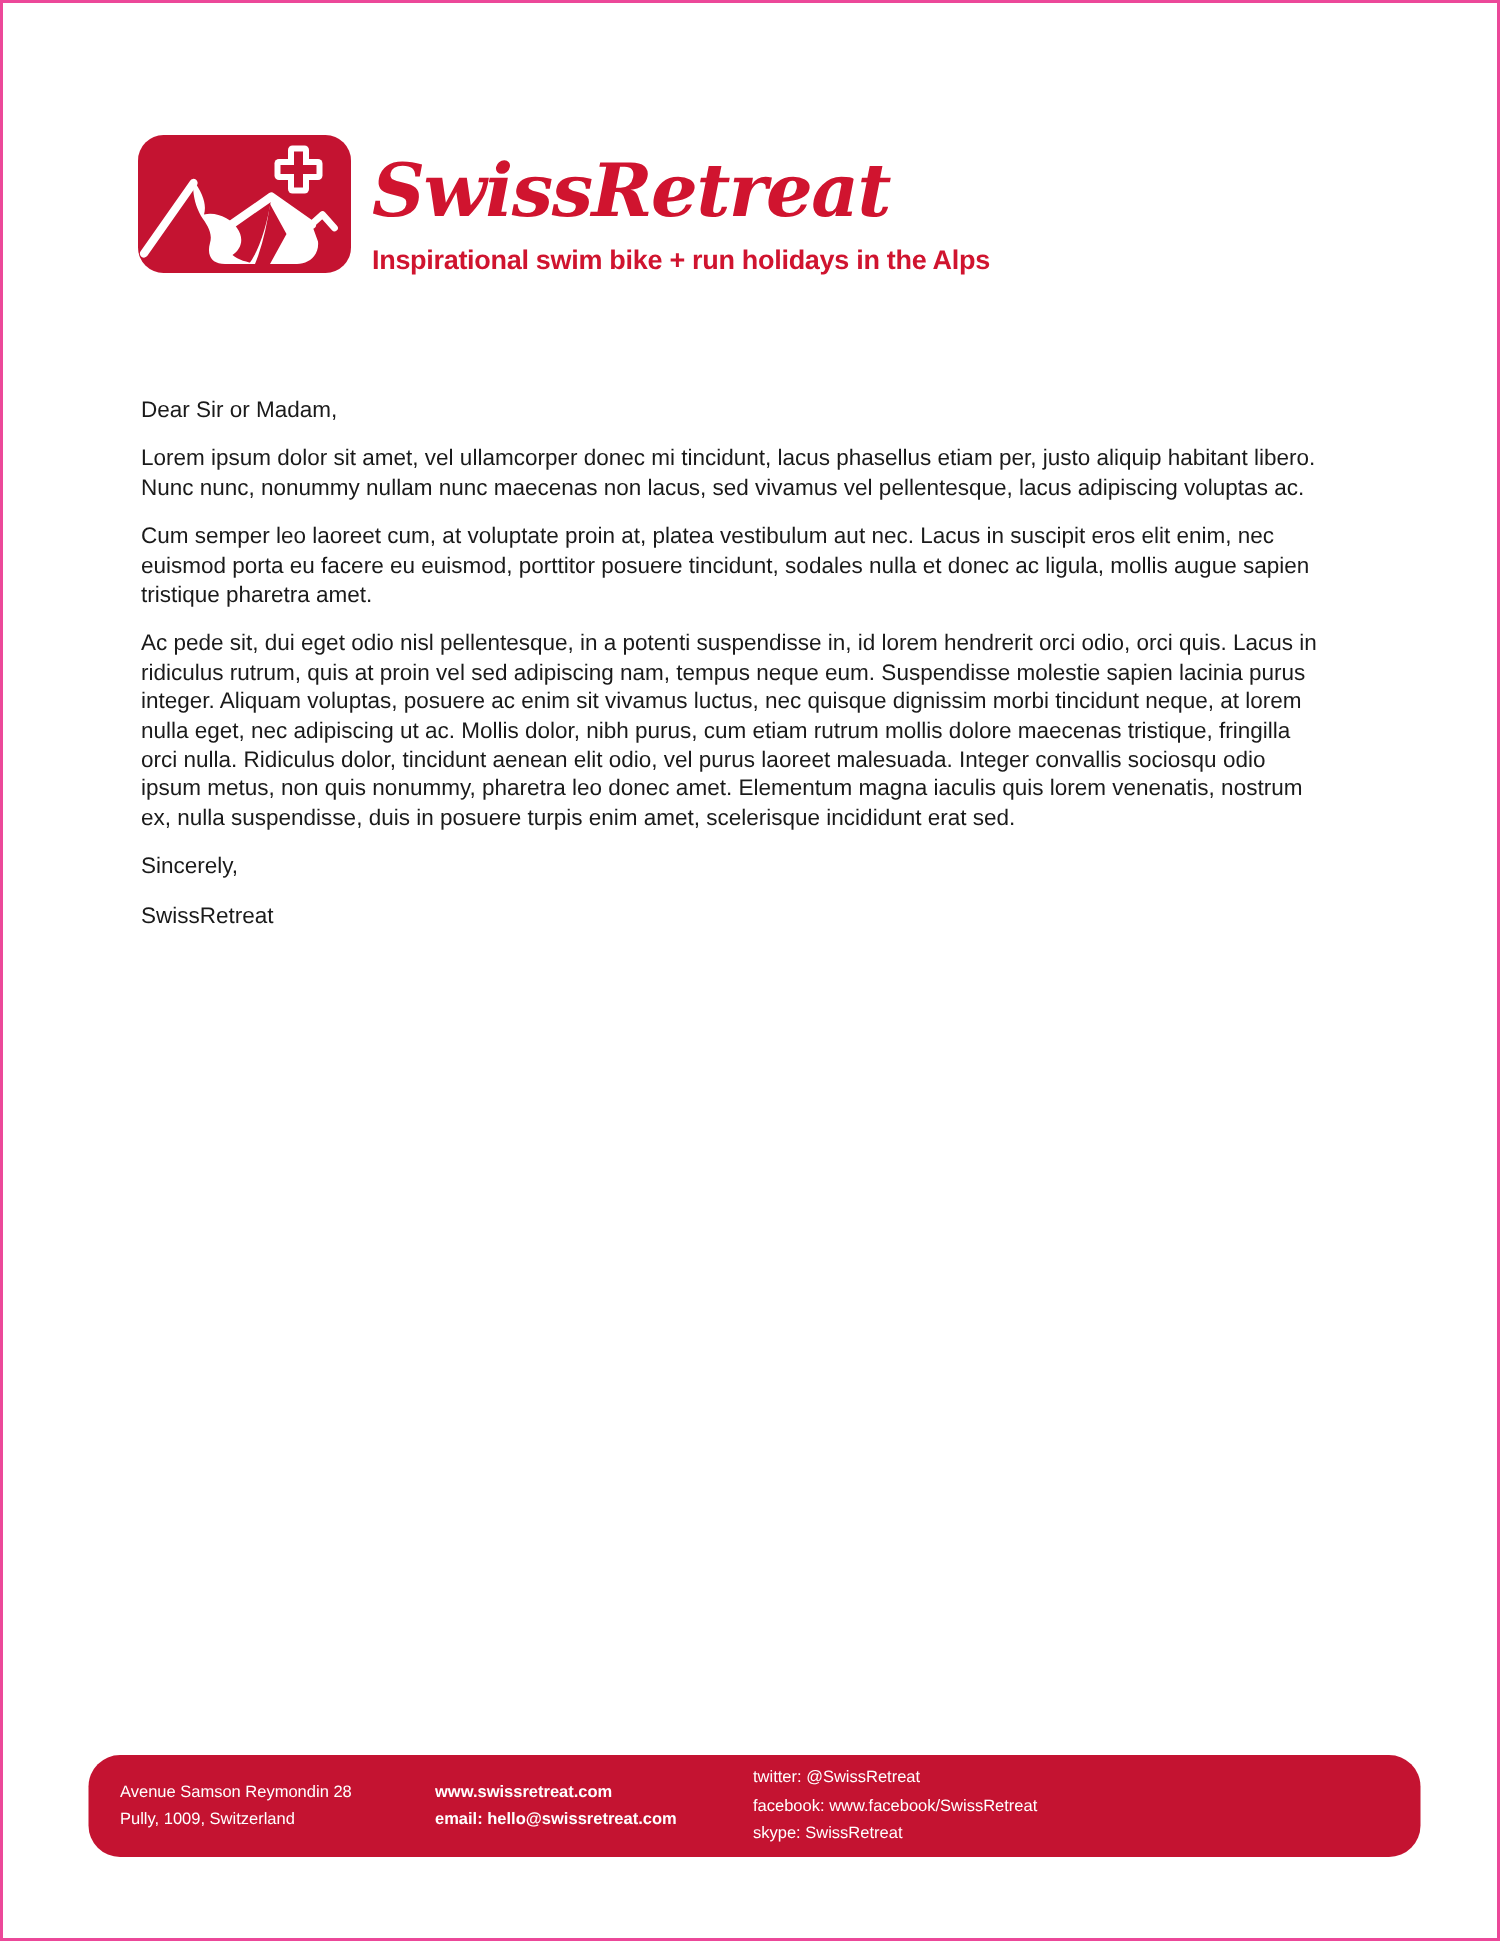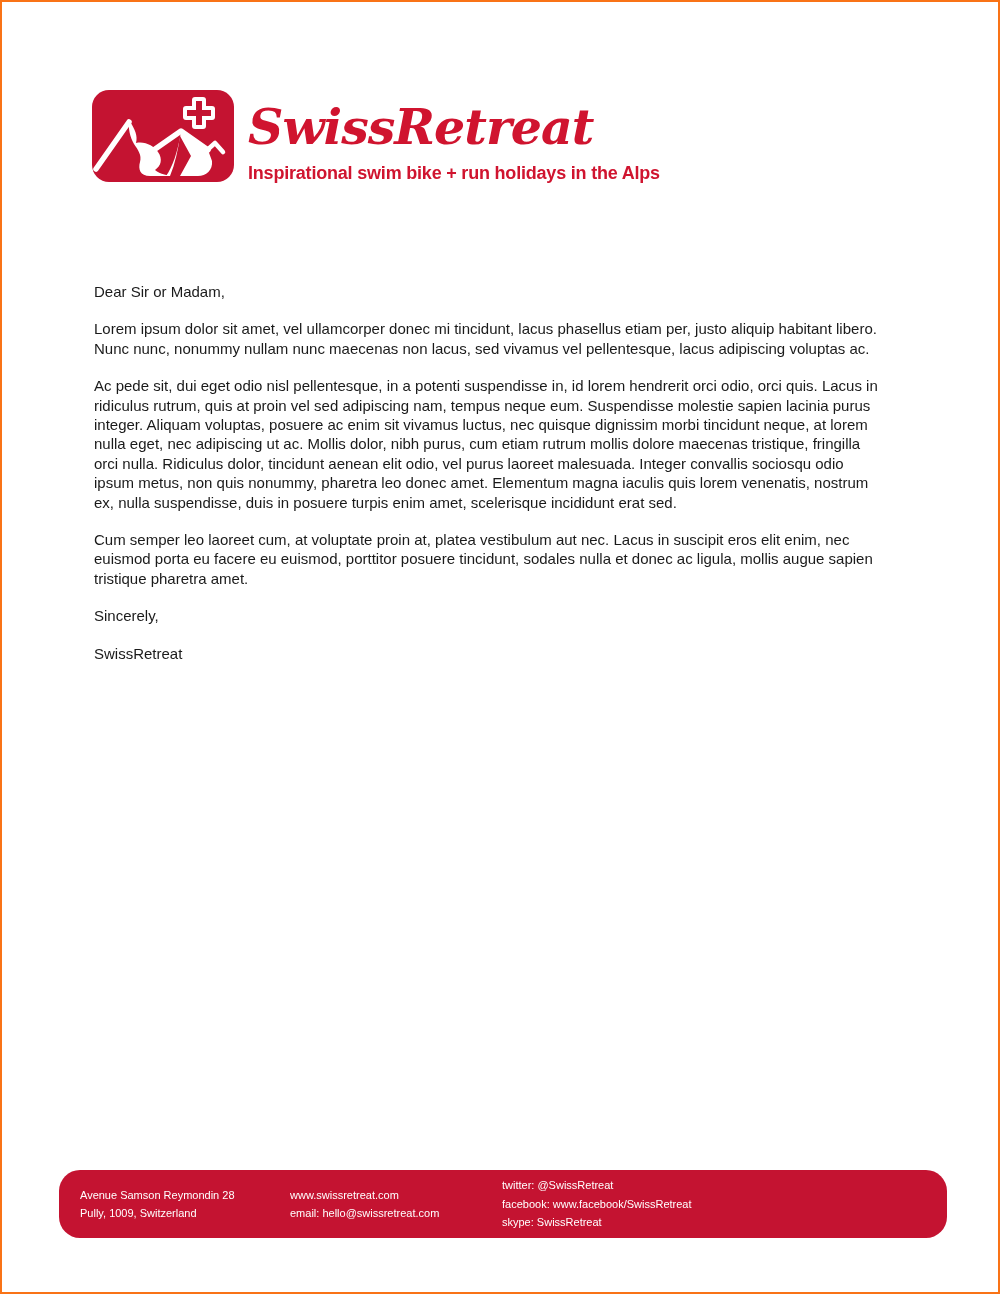--- a/index.html
+++ b/index.html
@@ -2,21 +2,21 @@
 <html><head>
 <meta charset="utf-8">
 <style>
   * { margin: 0; padding: 0; box-sizing: border-box; }
   html, body { background: #e9e9e9; }
   .canvas {
     position: relative;
     width: 1000px;
     height: 1294px;
     background: #ffffff;
-    border: 2px solid #f97316;
+    border: 2px solid #ec4899;
     overflow: hidden;
     font-family: "Liberation Sans", sans-serif;
   }
 
   
   .logo {
     position: absolute;
     left: 90px;
     top: 88px;
     width: 142px;
@@ -48,42 +48,42 @@
   
   .letter {
     position: absolute;
     left: 92px;
     top: 262px;
     width: 828px;
     font-size: 15px;
     line-height: 19.4px;
     color: #1a1a1a;
   }
-  .letter .para { margin-bottom: 13px; white-space: pre-line; margin-top: 18px; }
+  .letter .para { margin-bottom: 13px; white-space: pre-line; }
 
   
   .footer {
     position: absolute;
     left: 57px;
     top: 1168px;
     width: 888px;
     height: 68px;
     background: #c41331;
     border-radius: 21px;
     color: #ffffff;
     display: flex;
     align-items: center;
     padding-left: 21px;
     font-size: 11px;
     line-height: 18.5px;
   }
   .footer .col { white-space: pre-line; }
   .footer .col1 { width: 210px; }
   .footer .col2 { width: 202px; }
-  .footer .col3 { width: 212px; }
+  .footer .col3 { width: 212px; font-weight: bold; }
   .footer .col4 { flex: 1; }
 </style>
 </head>
 <body>
 
 <div class="canvas">
 
   <div class="logo">
     <svg width="142" height="92" viewBox="0 0 142 92">
       <rect x="0" y="0" width="142" height="92" rx="17" fill="#c41331"></rect>
@@ -109,30 +109,30 @@
     </svg>
   </div>
 
   <div class="brand-name">SwissRetreat</div>
   <div class="brand-tagline">Inspirational swim bike + run holidays in the Alps</div>
 
   <div class="letter">
     <div class="para">Dear Sir or Madam,</div>
     <div class="para">Lorem ipsum dolor sit amet, vel ullamcorper donec mi tincidunt, lacus phasellus etiam per, justo aliquip habitant libero.
 Nunc nunc, nonummy nullam nunc maecenas non lacus, sed vivamus vel pellentesque, lacus adipiscing voluptas ac.</div>
+    <div class="para">Cum semper leo laoreet cum, at voluptate proin at, platea vestibulum aut nec. Lacus in suscipit eros elit enim, nec
+euismod porta eu facere eu euismod, porttitor posuere tincidunt, sodales nulla et donec ac ligula, mollis augue sapien
+tristique pharetra amet.</div>
     <div class="para">Ac pede sit, dui eget odio nisl pellentesque, in a potenti suspendisse in, id lorem hendrerit orci odio, orci quis. Lacus in
 ridiculus rutrum, quis at proin vel sed adipiscing nam, tempus neque eum. Suspendisse molestie sapien lacinia purus
 integer. Aliquam voluptas, posuere ac enim sit vivamus luctus, nec quisque dignissim morbi tincidunt neque, at lorem
 nulla eget, nec adipiscing ut ac. Mollis dolor, nibh purus, cum etiam rutrum mollis dolore maecenas tristique, fringilla
 orci nulla. Ridiculus dolor, tincidunt aenean elit odio, vel purus laoreet malesuada. Integer convallis sociosqu odio
 ipsum metus, non quis nonummy, pharetra leo donec amet. Elementum magna iaculis quis lorem venenatis, nostrum
 ex, nulla suspendisse, duis in posuere turpis enim amet, scelerisque incididunt erat sed.</div>
-    <div class="para">Cum semper leo laoreet cum, at voluptate proin at, platea vestibulum aut nec. Lacus in suscipit eros elit enim, nec
-euismod porta eu facere eu euismod, porttitor posuere tincidunt, sodales nulla et donec ac ligula, mollis augue sapien
-tristique pharetra amet.</div>
     <div class="para">Sincerely,</div>
     <div class="para">SwissRetreat</div>
   </div>
 
   <div class="footer">
     <div class="col col1">Avenue Samson Reymondin 28
 Pully, 1009, Switzerland</div>
     <div class="col col3">www.swissretreat.com
 email: hello@swissretreat.com</div>
     <div class="col col4">twitter: @SwissRetreat

